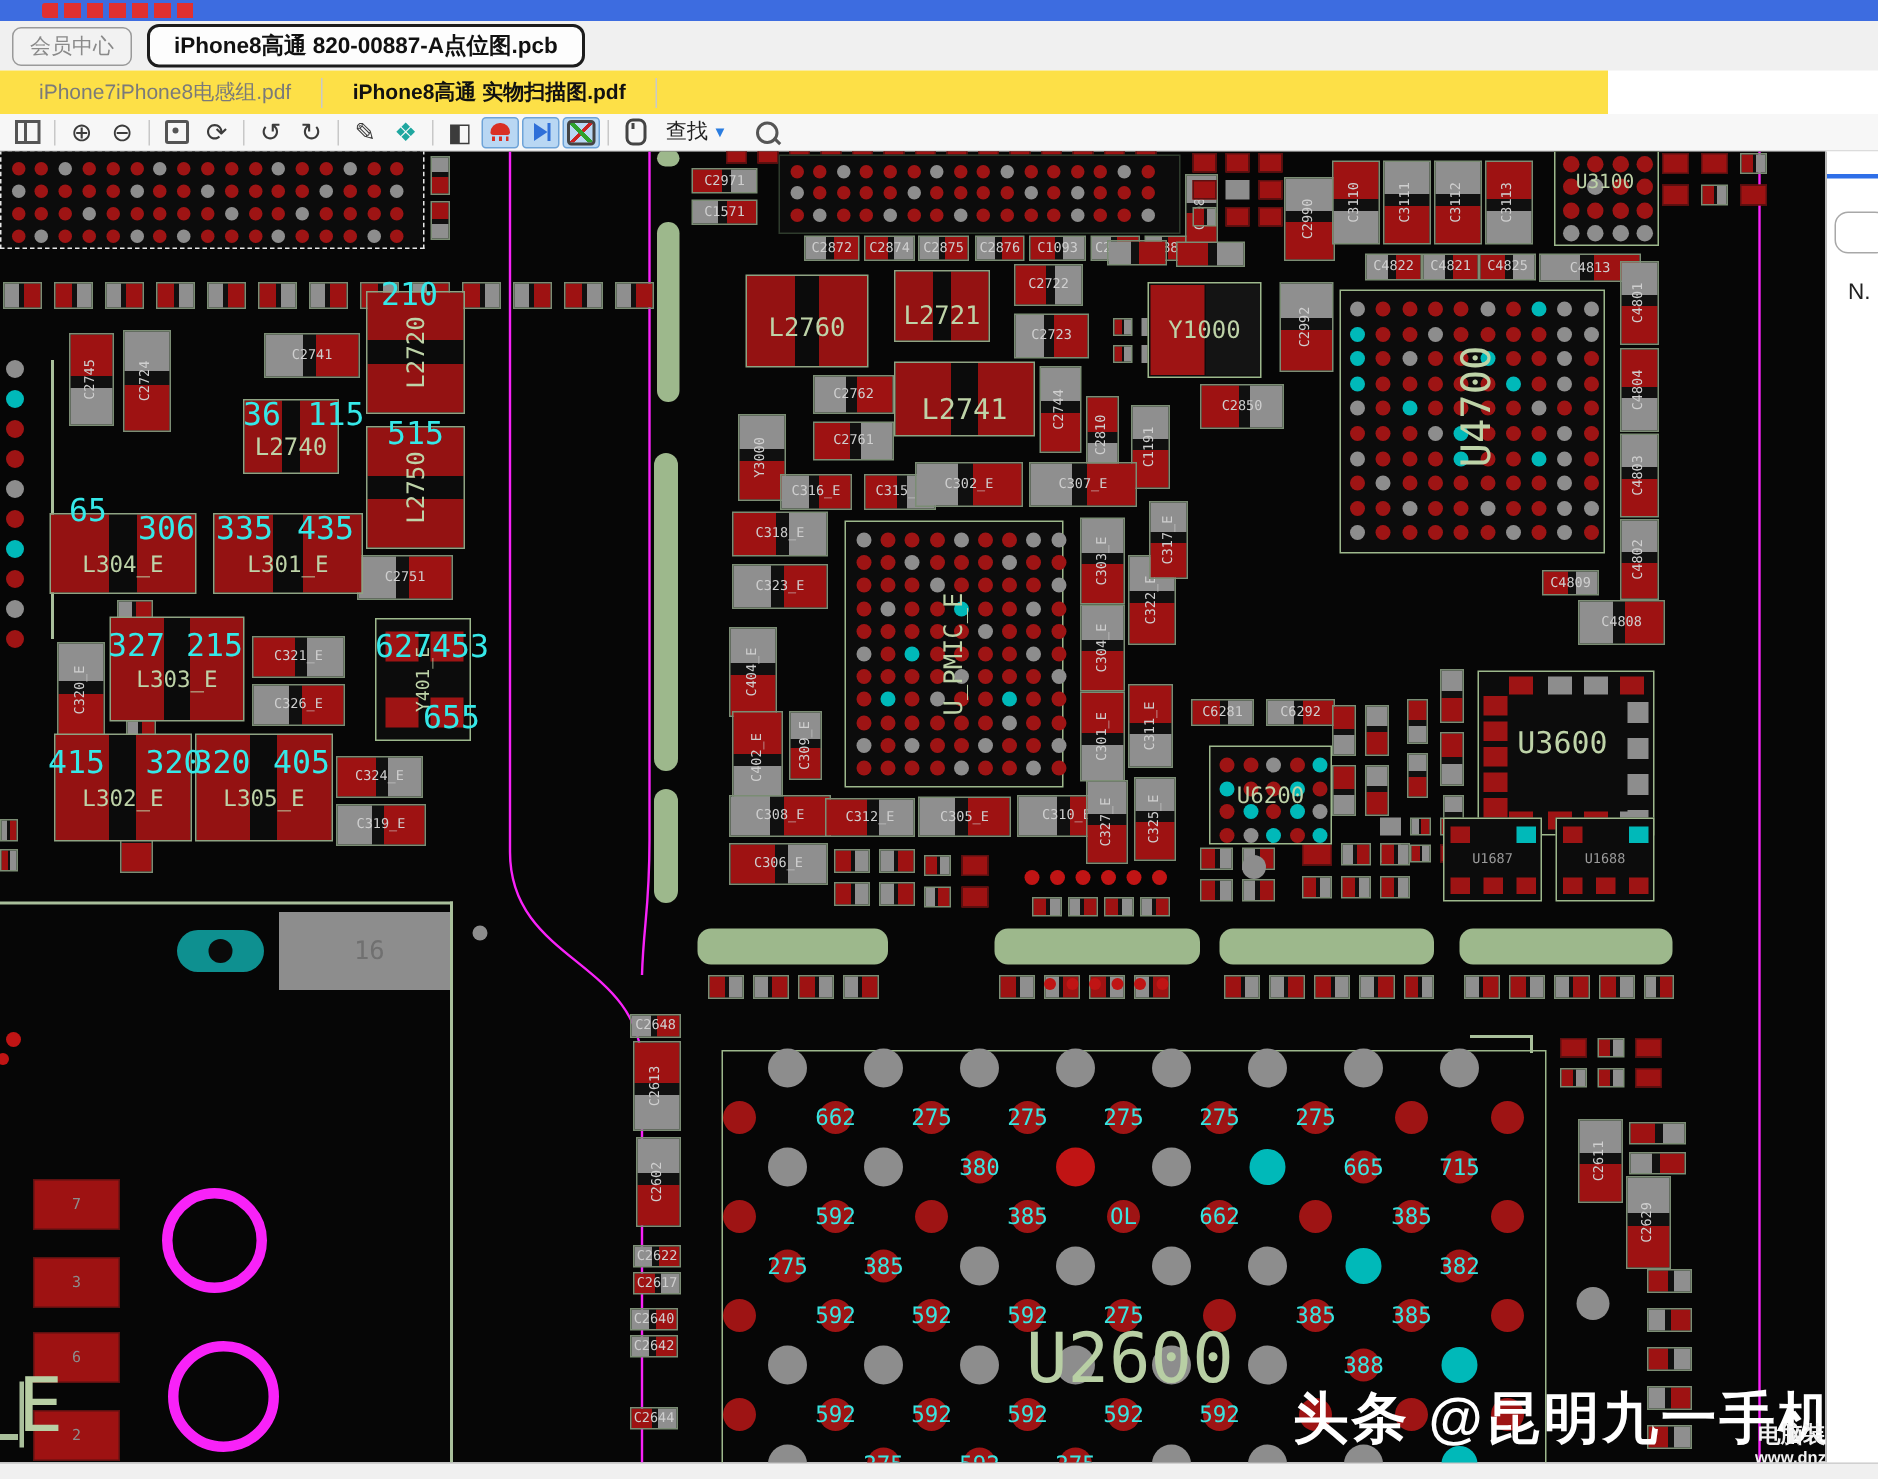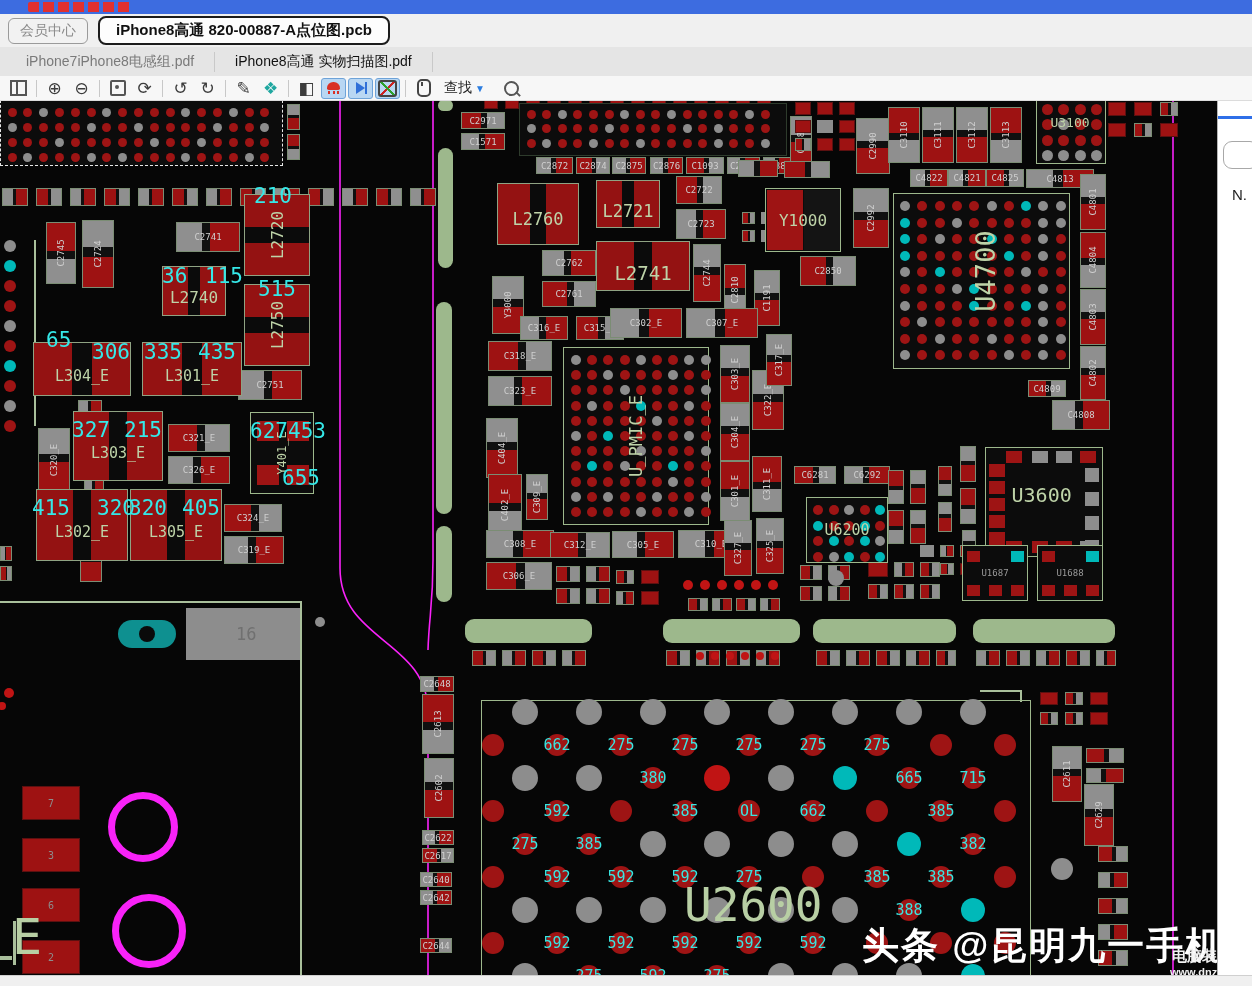--- a/index.html
+++ b/index.html
@@ -7,24 +7,24 @@
   
   .titlebar{position:absolute;left:0;top:0;width:1252px;height:14px;background:#3d6ce0;}
   .scribble{position:absolute;left:28px;top:2px;width:104px;height:10px;border-radius:2px;
     background:repeating-linear-gradient(90deg,#e03030 0 11px,rgba(0,0,0,0) 11px 15px);}
   .row1{position:absolute;left:0;top:14px;width:1252px;height:33px;background:#f0f0f0;
     display:flex;align-items:center;gap:10px;padding-left:8px;box-sizing:border-box;}
   .btn-member{border:1px solid #9a9a9a;border-radius:6px;padding:3px 11px;color:#8a8a8a;
     font-size:14px;background:#f2f2f2;}
   .btn-file{border:2px solid #1c1c1c;border-radius:8px;padding:3px 16px;font-weight:bold;
     font-size:15px;color:#111;background:#fdfdfd;}
-  .row2{position:absolute;left:0;top:47px;width:1252px;height:29px;background:#e5e5e5;
+  .row2{position:absolute;left:0;top:47px;width:1072px;height:29px;background:#fde047;
     display:flex;align-items:center;font-size:14px;}
   .tab-inactive{color:#7a7a7a;margin-left:26px;}
-  .tab-active{color:#111;font-weight:normal;}
+  .tab-active{color:#111;font-weight:bold;}
   .tabsep{width:1px;height:20px;background:#c9c9c9;margin:0 20px;}
   .row3{position:absolute;left:0;top:76px;width:1252px;height:25px;background:#f7f7f7;
     border-bottom:1px solid #dcdcdc;display:flex;align-items:center;padding-left:5px;box-sizing:border-box;}
   .tbi{width:25px;height:21px;display:flex;align-items:center;justify-content:center;
     font-size:17px;color:#3c3c3c;margin:0 1px;border-radius:3px;box-sizing:border-box;}
   .tbi.active{background:#b9d7f3;border:1px solid #6ea3d8;}
   .tbsep{width:1px;height:17px;background:#c8c8c8;margin:0 4px;}
   .ic-split-view i{display:block;width:13px;height:12px;border:2px solid #555;position:relative;}
   .ic-split-view i::after{content:"";position:absolute;left:4px;top:0;bottom:0;width:2px;background:#555;}
   .ic-fit-view i{display:block;width:12px;height:12px;border:2px solid #555;border-radius:2px;position:relative;}

